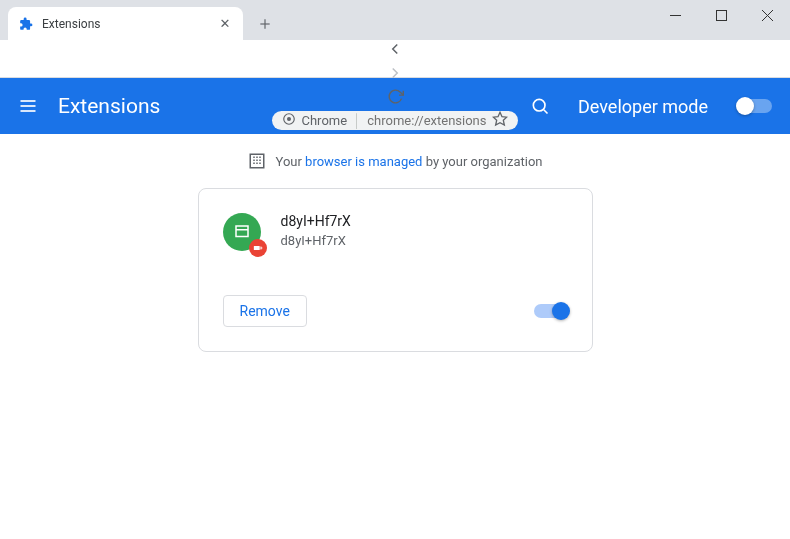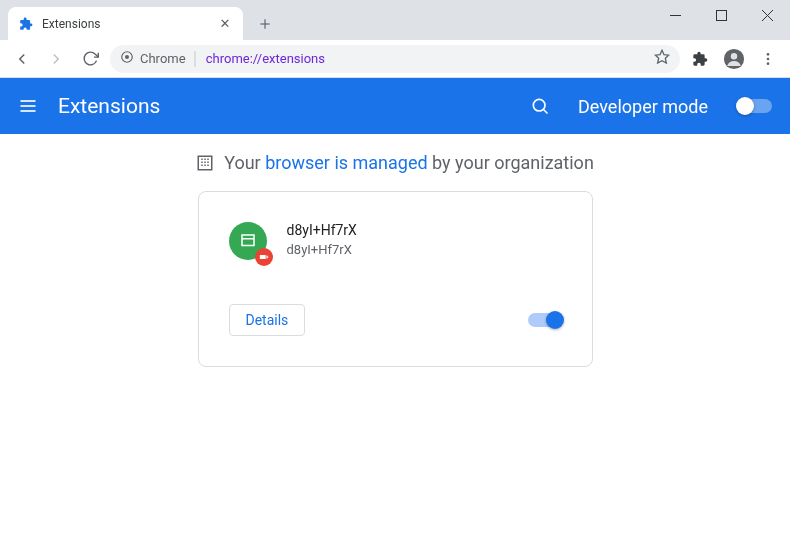--- a/index.html
+++ b/index.html
@@ -9,46 +9,46 @@
 .titlebar { height: 40px; background: #dee1e6; display: flex; align-items: flex-start; position: relative; }
 .tab { margin-top: 7px; margin-left: 8px; height: 33px; width: 235px; background: #fff; border-radius: 8px 8px 0 0; display: flex; align-items: center; padding: 0 10px; gap: 8px; }
 .tab-favicon { width: 16px; height: 16px; display: flex; align-items: center; justify-content: center; }
 .tab-title { font-size: 12px; color: #3c4043; flex: 1; }
 .tab-close { width: 16px; height: 16px; display: flex; align-items: center; justify-content: center; cursor: pointer; color: #5f6368; font-size: 13px; }
 .newtab { margin-left: 10px; margin-top: 12px; width: 24px; height: 24px; display: flex; align-items: center; justify-content: center; color: #5f6368; cursor: pointer; }
 .wincontrols { position: absolute; right: 0; top: 0; display: flex; }
 .winbtn { width: 46px; height: 30px; display: flex; align-items: center; justify-content: center; color: #333; cursor: pointer; }
 
 
-.toolbar { height: 38px; background: #fff; display: flex; align-items: center; padding: 0 8px; gap: 6px; border-bottom: 1px solid #dadce0; }
+.toolbar { height: 38px; background: #fff; display: flex; align-items: center; padding: 0 8px; gap: 6px; border-bottom: 1px solid #dadce0; flex-direction: column; }
 .navbtn { width: 28px; height: 28px; display: flex; align-items: center; justify-content: center; border-radius: 50%; color: #5f6368; cursor: pointer; }
 .navbtn.disabled { color: #bdc1c6; }
 .omnibox { flex: 1; height: 28px; background: #f1f3f4; border-radius: 14px; display: flex; align-items: center; padding: 0 10px; color: #5f6368; font-size: 13px; gap: 6px; }
 .omni-chrome { color: #5f6368; }
 .omni-sep { color: #c4c7c5; }
-.omni-url { color: #6d28d9; }
+.omni-url { color: #737373; }
 .omni-star { margin-left: auto; color: #5f6368; cursor: pointer; }
 .ext-icon, .profile-icon, .menu3 { width: 28px; height: 28px; display: flex; align-items: center; justify-content: center; color: #5f6368; cursor: pointer; }
 
 
 .ext-header { height: 56px; background: #1a73e8; color: #fff; display: flex; align-items: center; padding: 0 18px; gap: 20px; }
 .hamburger { cursor: pointer; display: flex; align-items: center; }
 .ext-header-title { font-size: 21px; font-weight: 400; flex: 1; }
 .search-ico { cursor: pointer; display: flex; align-items: center; margin-right: 8px; }
 .dev-label { font-size: 18px; margin-right: 10px; }
 .dev-toggle { width: 34px; height: 14px; background: rgba(255,255,255,.35); border-radius: 10px; position: relative; cursor: pointer; }
 .dev-knob { width: 18px; height: 18px; background: #fff; border-radius: 50%; position: absolute; top: -2px; left: -2px; box-shadow: 0 1px 3px rgba(0,0,0,.3); }
 
 
 .content { background:#fff; padding-top: 18px; display:flex; flex-direction:column; align-items:center; position:relative; height:calc(539px - 40px - 38px - 56px); }
-.managed { color:#5f6368; font-size:18px; display:flex; align-items:center; gap:10px; margin-bottom:18px; }
+.managed { color:#5f6368; font-size:13px; display:flex; align-items:center; gap:10px; margin-bottom:18px; }
 .managed a { color:#1a73e8; text-decoration:none; }
 .managed-ico { color:#5f6368; display:flex; align-items:center; }
 
-.card { width: 395px; border: 1px solid #dadce0; border-radius: 8px; padding: 30px; position:relative; background:#fff; }
+.card { width: 395px; border: 1px solid #dadce0; border-radius: 8px; padding: 24px; position:relative; background:#fff; }
 .card-top { display:flex; gap: 18px; margin-bottom: 42px; }
 .ext-logo { width: 40px; height: 40px; position:relative; }
 .logo-circle { width:38px; height:38px; background:#34a853; border-radius:50%; display:flex; align-items:center; justify-content:center; }
 .logo-badge { position:absolute; right:-4px; bottom:-4px; width:18px; height:18px; background:#ea4335; border-radius:50%; display:flex; align-items:center; justify-content:center; }
 .ext-name { font-size:14px; color:#202124; margin-bottom:4px; }
 .ext-desc { font-size:13px; color:#5f6368; }
 
 .card-bottom { display:flex; align-items:center; gap: 10px; }
 .pill { border:1px solid #dadce0; border-radius:4px; padding: 7px 16px; font-size:14px; color:#1a73e8; cursor:pointer; background:#fff; }
 .card-toggle { margin-left:auto; width:34px; height:14px; background:#aecbfa; border-radius:10px; position:relative; cursor:pointer; }
@@ -215,20 +215,20 @@
               <polyline points="16 10 21 10 21 14 16 14" fill="none" stroke="#fff" stroke-width="2"></polyline>
             </svg>
         </div>
       </div>
       <div>
         <div class="ext-name">d8yI+Hf7rX</div>
         <div class="ext-desc">d8yI+Hf7rX</div>
       </div>
     </div>
     <div class="card-bottom">
-      <button class="pill">Details</button>
+      <button class="pill">Remove</button>
       <div class="card-toggle">
         <div class="card-knob"></div>
       </div>
     </div>
   </div>
 
 </div>
 
 </body></html>

